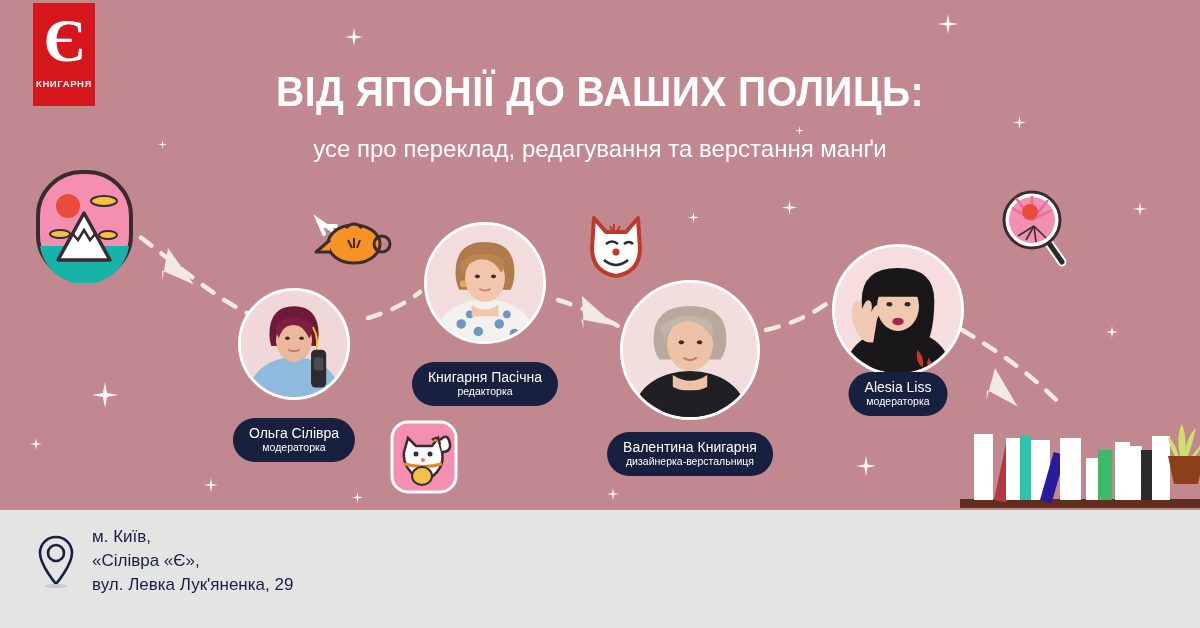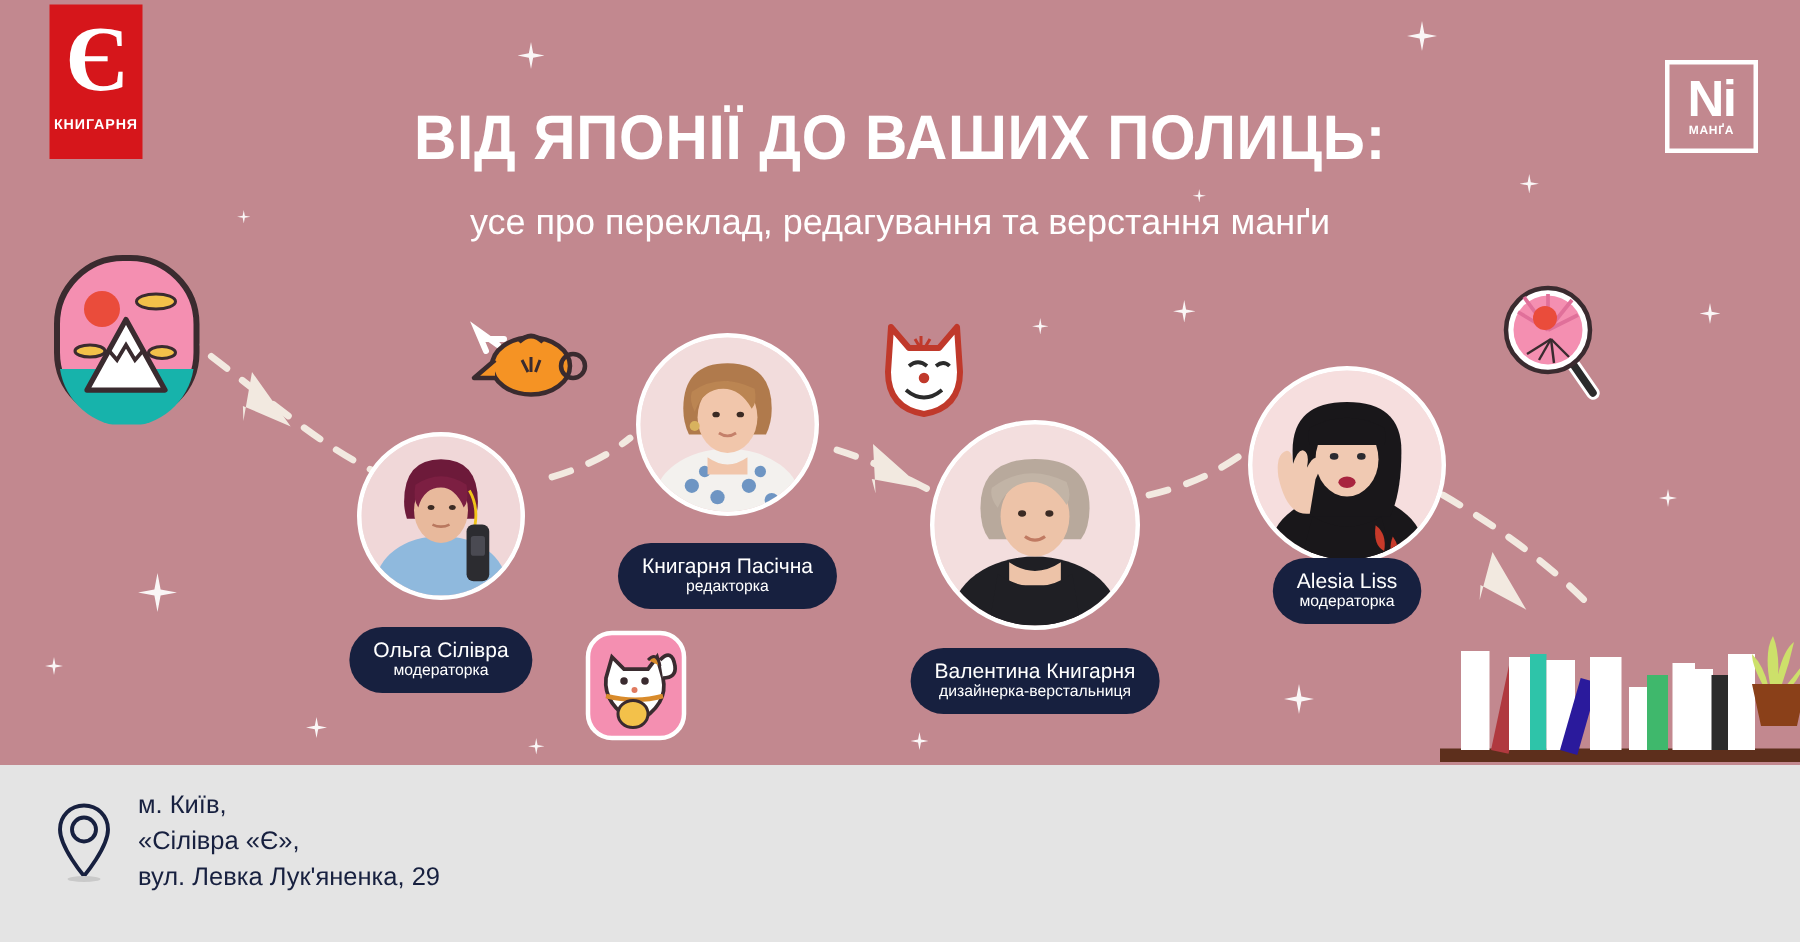--- a/index.html
+++ b/index.html
@@ -136,24 +136,20 @@
   <div class="sparkle" style="left:607px;top:488px;width:12px;height:12px;"></div>
   <div class="sparkle" style="left:856px;top:456px;width:20px;height:20px;"></div>
   <div class="sparkle" style="left:795px;top:126px;width:9px;height:9px;"></div>
   <div class="sparkle" style="left:158px;top:140px;width:9px;height:9px;"></div>
 
   <div id="logo-e">
     <span class="glyph">Є</span>
     <span class="word">КНИГАРНЯ</span>
   </div>
 
-  <div id="logo-ni">
-    <span class="ni-main">Ni</span>
-    <span class="ni-sub">МАНҐА</span>
-  </div>
 
   <div id="title">ВІД ЯПОНІЇ ДО ВАШИХ ПОЛИЦЬ:</div>
   <div id="subtitle">усе про переклад, редагування та верстання манґи</div>
 
   <svg id="path-svg" viewBox="0 0 1200 520">
     <path d="M120,222 C175,262 215,300 258,318" stroke="#f2e9e0" stroke-width="4.5" fill="none" stroke-dasharray="13 13" stroke-linecap="round"></path>
     <path d="M368,318 C395,310 410,300 420,292" stroke="#f2e9e0" stroke-width="4.5" fill="none" stroke-dasharray="13 13" stroke-linecap="round"></path>
     <path d="M558,300 C590,310 610,322 630,332" stroke="#f2e9e0" stroke-width="4.5" fill="none" stroke-dasharray="13 13" stroke-linecap="round"></path>
     <path d="M766,330 C800,322 818,310 832,300" stroke="#f2e9e0" stroke-width="4.5" fill="none" stroke-dasharray="13 13" stroke-linecap="round"></path>
     <path d="M962,330 C1000,352 1035,378 1058,402" stroke="#f2e9e0" stroke-width="4.5" fill="none" stroke-dasharray="13 13" stroke-linecap="round"></path>

